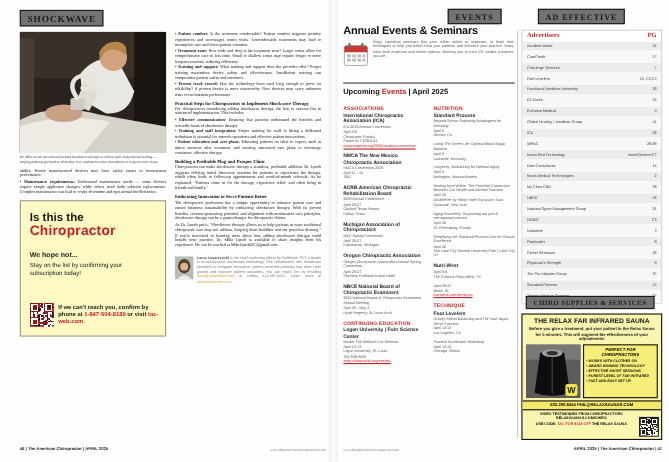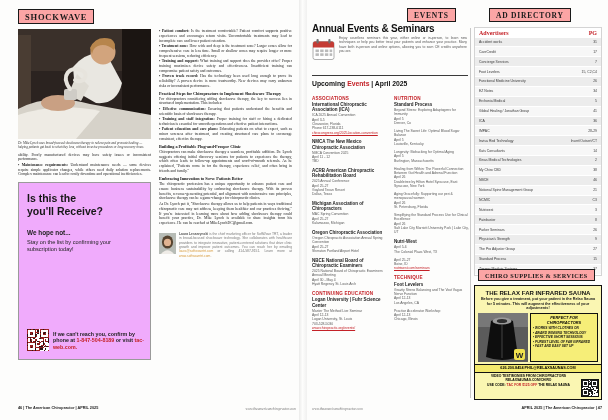--- a/index.html
+++ b/index.html
@@ -1,41 +1,41 @@
 <!DOCTYPE html>
 <html><head>
 <meta charset="utf-8">
 <style>
   html,body{margin:0;padding:0;width:608px;height:420px;overflow:hidden;background:#fdfdfc;
     font-family:"Liberation Sans",sans-serif;-webkit-font-smoothing:antialiased;}
   *{box-sizing:border-box;}
   .abs{position:absolute;}
   
-  .tagbox{display:inline-block;border:1.3px solid #1a1a1a;background:#fca5a5;color:#1a1a1a;
+  .tagbox{display:inline-block;border:1.3px solid #1a1a1a;background:#737373;color:#1a1a1a;
     font-family:"Liberation Serif",serif;font-weight:bold;letter-spacing:.8px;padding:1.5px 6px;}
   
   #gutter{left:299px;top:0;width:8px;height:420px;
     background:linear-gradient(90deg,rgba(0,0,0,.07),rgba(0,0,0,0) 45%,rgba(0,0,0,.05));}
   #vdiv{left:470px;top:28px;width:1px;height:370px;background:#c9c9c9;}
   
   #tag-shockwave{left:18px;top:9px;font-size:8.5px;}
   #left-cols{left:18px;top:29px;width:274px;display:flex;gap:8px;}
   .lcol1{width:133px;}
   .lcol2{width:133px;}
   .photo{width:133px;height:110px;overflow:hidden;background:#241d19;}
   .caption{font-family:"Liberation Serif",serif;font-style:italic;font-size:3.3px;line-height:4.3px;
     color:#333;margin:2px 0 3px;}
   .art-p{font-family:"Liberation Serif",serif;font-size:3.8px;line-height:4.85px;text-align:justify;
     color:#1b1b1b;margin:0 0 .5px;}
   .art-h{font-family:"Liberation Serif",serif;font-weight:bold;font-size:4.2px;line-height:5px;
     color:#111;margin:2px 0 1px;}
   .art-bullet b{font-weight:bold;}
   
-  .sub-ad{border:1px solid #9a9a9a;margin-top:5px;height:178px;position:relative;
-    padding:10px 8px 6px;background:#f0abfc;}
+  .sub-ad{border:1px solid #9a9a9a;margin-top:5px;height:124px;position:relative;
+    padding:10px 8px 6px;background:#fef9c3;}
   .sub-t1{font-size:10.5px;line-height:11px;font-weight:bold;color:#161616;}
   .sub-brand{font-size:12.5px;line-height:12.8px;font-weight:bold;color:#c42127;margin-top:2px;letter-spacing:.2px;}
   .sub-t2{font-size:10.5px;line-height:11px;font-weight:bold;color:#161616;margin-top:2px;}
   .sub-hope{font-size:6.4px;font-weight:bold;color:#222;margin-top:12px;}
   .sub-stay{font-size:5.6px;line-height:6.6px;color:#222;margin-top:3px;width:104px;}
   .sub-row{position:absolute;left:8px;right:5px;bottom:8px;display:flex;gap:4px;align-items:center;}
   .sub-qr{width:22px;height:22px;flex:0 0 auto;}
   .sub-reach{font-size:5.3px;line-height:6.4px;font-weight:bold;color:#222;}
   .red{color:#c42127;}
   
@@ -121,21 +121,21 @@
       </svg>
     </div>
     <div class="caption">Dr. Mike Lynch uses broad-focused shockwave therapy to relieve pain and promote healing — helping patients get back to what they love, without invasive procedures or long recovery times.</div>
     <div id="article-col1">
         <div class="art-p">ability. Poorly manufactured devices may have safety issues or inconsistent performance.</div>
         <div class="art-p art-bullet"><b>• Maintenance requirements: </b>Understand maintenance needs — some devices require simple applicator changes, while others need daily solution replacements. Complex maintenance can lead to costly downtime and operational inefficiencies.</div>
       </div>
 
     <div class="sub-ad">
       <div class="sub-t1">Is this the</div>
-      <div class="sub-t2">you'll Receive?</div>
+      <div class="sub-brand" style="margin-top:0">Chiropractor</div>
       <div class="sub-hope">We hope not...</div>
       <div class="sub-stay">Stay on the list by confirming your subscription today!</div>
       <div class="sub-row">
         <div class="sub-qr" id="qr-left"><svg width="100%" height="100%" viewBox="0 0 17 17" shape-rendering="crispEdges">
               <rect width="17" height="17" fill="#fff"></rect>
               <rect x="0" y="0" width="1" height="1" fill="#2a1212"></rect>
               <rect x="1" y="0" width="1" height="1" fill="#8a1d1d"></rect>
               <rect x="2" y="0" width="1" height="1" fill="#2a1212"></rect>
               <rect x="3" y="0" width="1" height="1" fill="#a32424"></rect>
               <rect x="4" y="0" width="1" height="1" fill="#a32424"></rect>
@@ -462,21 +462,21 @@
         <div class="ev-line">Los Angeles, CA</div>
         <div class="ev-gap"></div>
         <div class="ev-line">Practice Accelerator Workshop</div>
         <div class="ev-line">April 12-13</div>
         <div class="ev-line">Chicago, Illinois</div>
       </div>
     </div>
 </div>
 <div id="foot-m" class="abs sitefoot">www.theamericanchiropractor.com</div>
 
-<div id="tag-addir" class="abs tagbox">AD DIRECTORY</div>
+<div id="tag-addir" class="abs tagbox">AD EFFECTIVE</div>
 <div id="dir" class="abs">
   <div class="dir-head">
     <span>Advertisers</span>
     <span>PG</span>
   </div>
   <div id="dir-rows">
       <div class="dir-row">
         <span>Accident works</span>
         <span class="dir-pg">31</span>
       </div>

